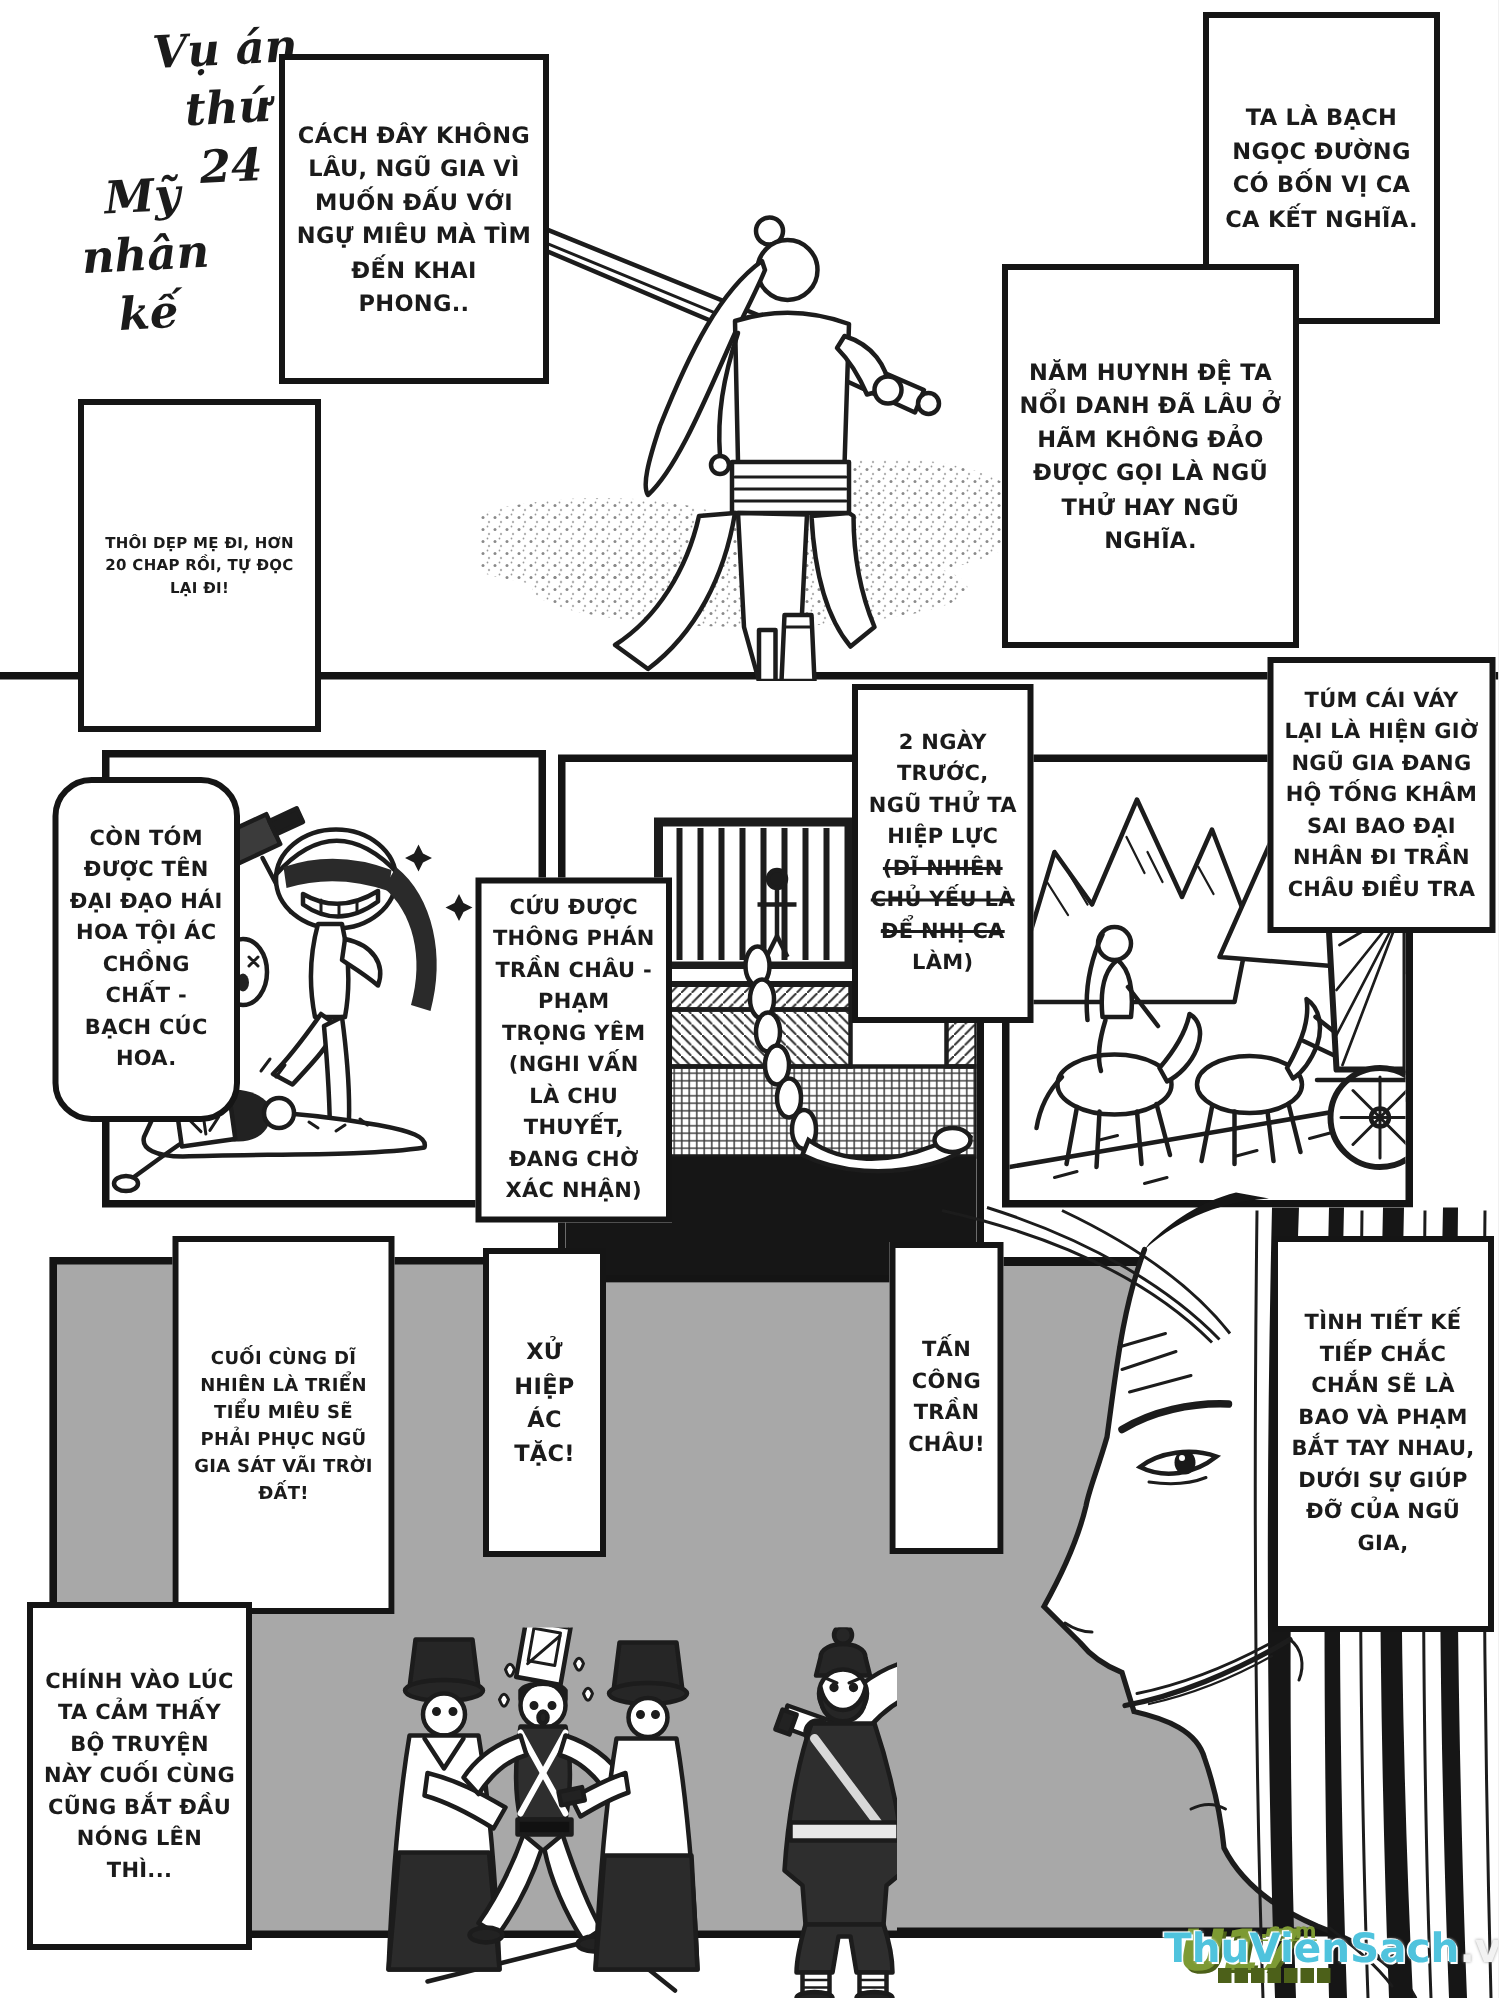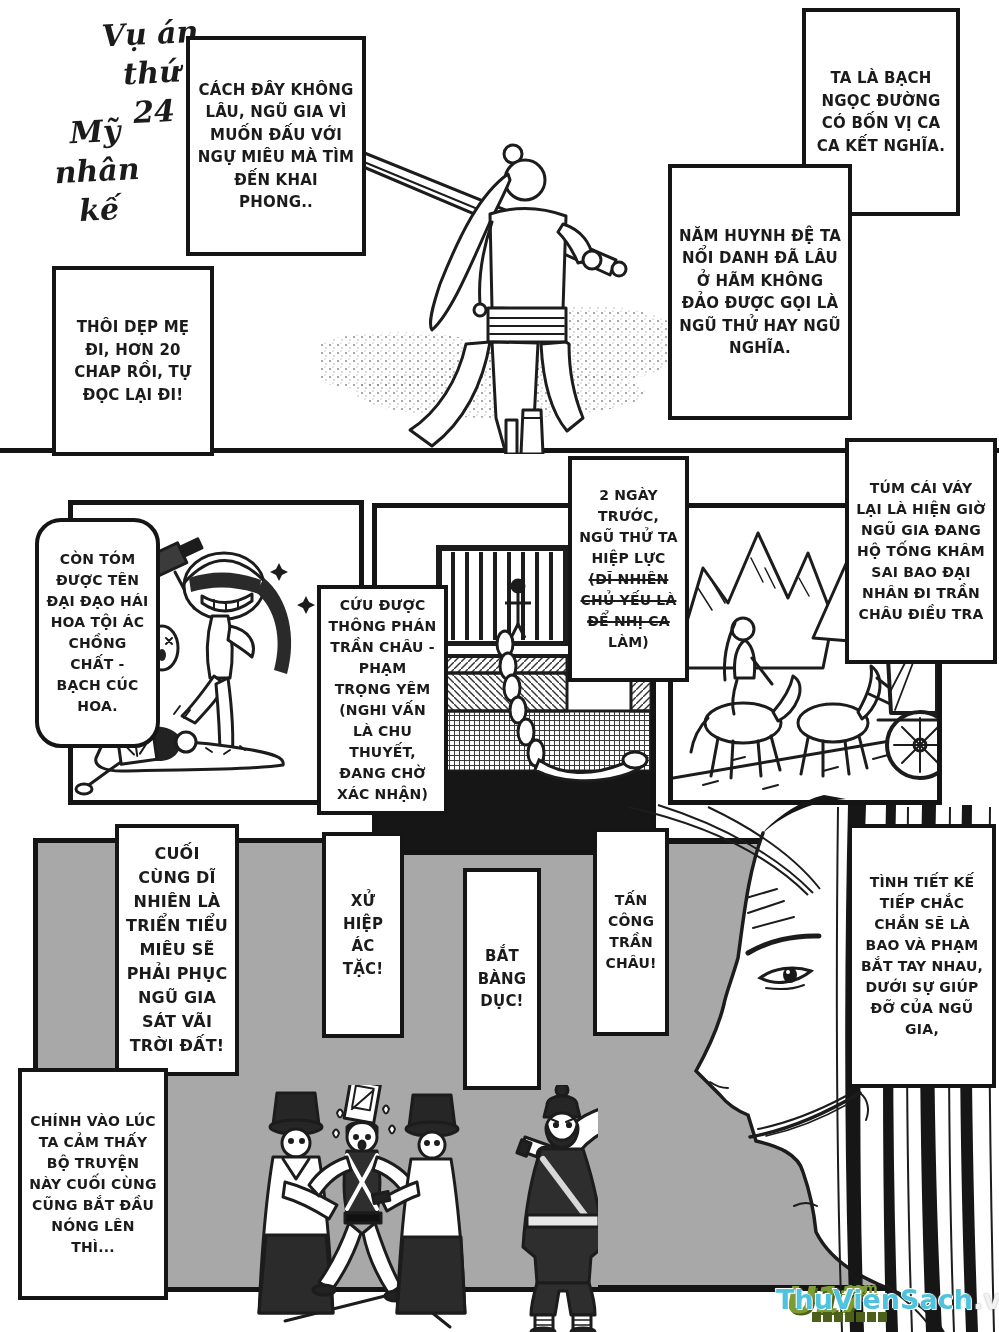--- a/index.html
+++ b/index.html
@@ -85,24 +85,24 @@
       </g>
     </svg>
   </div>
 
   <div class="box" style="left:186px;top:36px;width:180px;height:220px;font-size:15px;">
     <span>CÁCH ĐÂY KHÔNG LÂU, NGŨ GIA VÌ MUỐN ĐẤU VỚI NGỰ MIÊU MÀ TÌM ĐẾN KHAI PHONG..</span>
   </div>
   <div class="box" style="left:802px;top:8px;width:158px;height:208px;font-size:15px;">
     <span>TA LÀ BẠCH NGỌC ĐƯỜNG CÓ BỐN VỊ CA CA KẾT NGHĨA.</span>
   </div>
-  <div class="box" style="left:668px;top:164px;width:184px;height:256px;font-size:15px;">
+  <div class="box" style="left:668px;top:176px;width:198px;height:256px;font-size:15px;">
     <span>NĂM HUYNH ĐỆ TA NỔI DANH ĐÃ LÂU Ở HÃM KHÔNG ĐẢO ĐƯỢC GỌI LÀ NGŨ THỬ HAY NGŨ NGHĨA.</span>
   </div>
-  <div class="box" style="left:52px;top:266px;width:162px;height:190px;font-size:15px;">
+  <div class="box" style="left:52px;top:266px;width:162px;height:222px;font-size:10px;">
     <span>THÔI DẸP MẸ ĐI, HƠN 20 CHAP RỒI, TỰ ĐỌC LẠI ĐI!</span>
   </div>
 
   <div class="panel" style="left:68px;top:500px;width:296px;height:305px;"></div>
   <div class="panel" style="left:372px;top:503px;width:284px;height:352px;"></div>
   <div class="panel" style="left:668px;top:503px;width:274px;height:302px;"></div>
 
   <div class="svgwrap" style="left:74px;top:508px;width:284px;height:291px;">
     <svg width="284" height="291" viewBox="0 0 284 291">
       <g stroke="#1c1c1c" stroke-width="3" fill="#ffffff" stroke-linejoin="round" stroke-linecap="round">
@@ -265,21 +265,21 @@
 
   <div class="box" style="left:35px;top:518px;width:125px;height:230px;font-size:14px;border-radius:26px;">
     <span>CÒN TÓM ĐƯỢC TÊN ĐẠI ĐẠO HÁI HOA TỘI ÁC CHỒNG CHẤT - BẠCH CÚC HOA.</span>
   </div>
   <div class="box" style="left:317px;top:585px;width:131px;height:230px;font-size:14px;">
     <span>CỨU ĐƯỢC THÔNG PHÁN TRẦN CHÂU - PHẠM TRỌNG YÊM (NGHI VẤN LÀ CHU THUYẾT, ĐANG CHỜ XÁC NHẬN)</span>
   </div>
   <div class="box" style="left:568px;top:456px;width:121px;height:226px;font-size:14px;">
     <span><span>2 NGÀY TRƯỚC, NGŨ THỬ TA HIỆP LỰC </span><span class="struck">(DĨ NHIÊN CHỦ YẾU LÀ ĐỂ NHỊ CA</span><span> LÀM)</span></span>
   </div>
-  <div class="box" style="left:845px;top:438px;width:152px;height:226px;font-size:14px;">
+  <div class="box" style="left:845px;top:438px;width:152px;height:184px;font-size:14px;">
     <span>TÚM CÁI VÁY LẠI LÀ HIỆN GIỜ NGŨ GIA ĐANG HỘ TỐNG KHÂM SAI BAO ĐẠI NHÂN ĐI TRẦN CHÂU ĐIỀU TRA</span>
   </div>
 
   <div class="gray-panel" style="left:33px;top:838px;width:744px;height:454px;"></div>
 
   <div class="svgwrap" style="left:225px;top:1085px;width:430px;height:250px;z-index:8;">
     <svg width="430" height="250" viewBox="0 0 430 250">
       <g stroke="#1c1c1c" stroke-width="3" fill="#ffffff" stroke-linejoin="round" stroke-linecap="round">
         <polyline points="60,236 180,206 225,242" fill="none"></polyline>
 
@@ -407,28 +407,25 @@
         <path d="M152,344 C185,338 225,322 262,300" stroke-width="3.5"></path>
         <path d="M160,336 C190,330 220,318 248,303" stroke-width="2"></path>
         <path d="M168,343 C195,337 225,325 250,311" stroke-width="1.5"></path>
         <path d="M262,300 C270,306 272,317 268,327" stroke-width="2"></path>
         <path d="M196,413 C204,409 212,409 219,413" stroke-width="2"></path>
         <path d="M288,492 C302,503 318,515 330,531" stroke-width="2"></path>
       </g>
     </svg>
   </div>
 
-  <div class="box" style="left:115px;top:824px;width:124px;height:252px;font-size:16px;">
+  <div class="box" style="left:115px;top:824px;width:148px;height:252px;font-size:12px;">
     <span>CUỐI CÙNG DĨ NHIÊN LÀ TRIỂN TIỂU MIÊU SẼ PHẢI PHỤC NGŨ GIA SÁT VÃI TRỜI ĐẤT!</span>
   </div>
   <div class="box" style="left:322px;top:832px;width:82px;height:206px;font-size:15px;">
     <span>XỬ HIỆP ÁC TẶC!</span>
-  </div>
-  <div class="box" style="left:463px;top:868px;width:78px;height:222px;font-size:15px;">
-    <span>BẮT BÀNG DỤC!</span>
   </div>
   <div class="box" style="left:593px;top:828px;width:76px;height:208px;font-size:14px;">
     <span>TẤN CÔNG TRẦN CHÂU!</span>
   </div>
   <div class="box" style="left:848px;top:824px;width:148px;height:264px;font-size:14px;">
     <span>TÌNH TIẾT KẾ TIẾP CHẮC CHẮN SẼ LÀ BAO VÀ PHẠM BẮT TAY NHAU, DƯỚI SỰ GIÚP ĐỠ CỦA NGŨ GIA,</span>
   </div>
   <div class="box" style="left:18px;top:1068px;width:150px;height:232px;font-size:14px;">
     <span>CHÍNH VÀO LÚC TA CẢM THẤY BỘ TRUYỆN NÀY CUỐI CÙNG CŨNG BẮT ĐẦU NÓNG LÊN THÌ...</span>
   </div>

